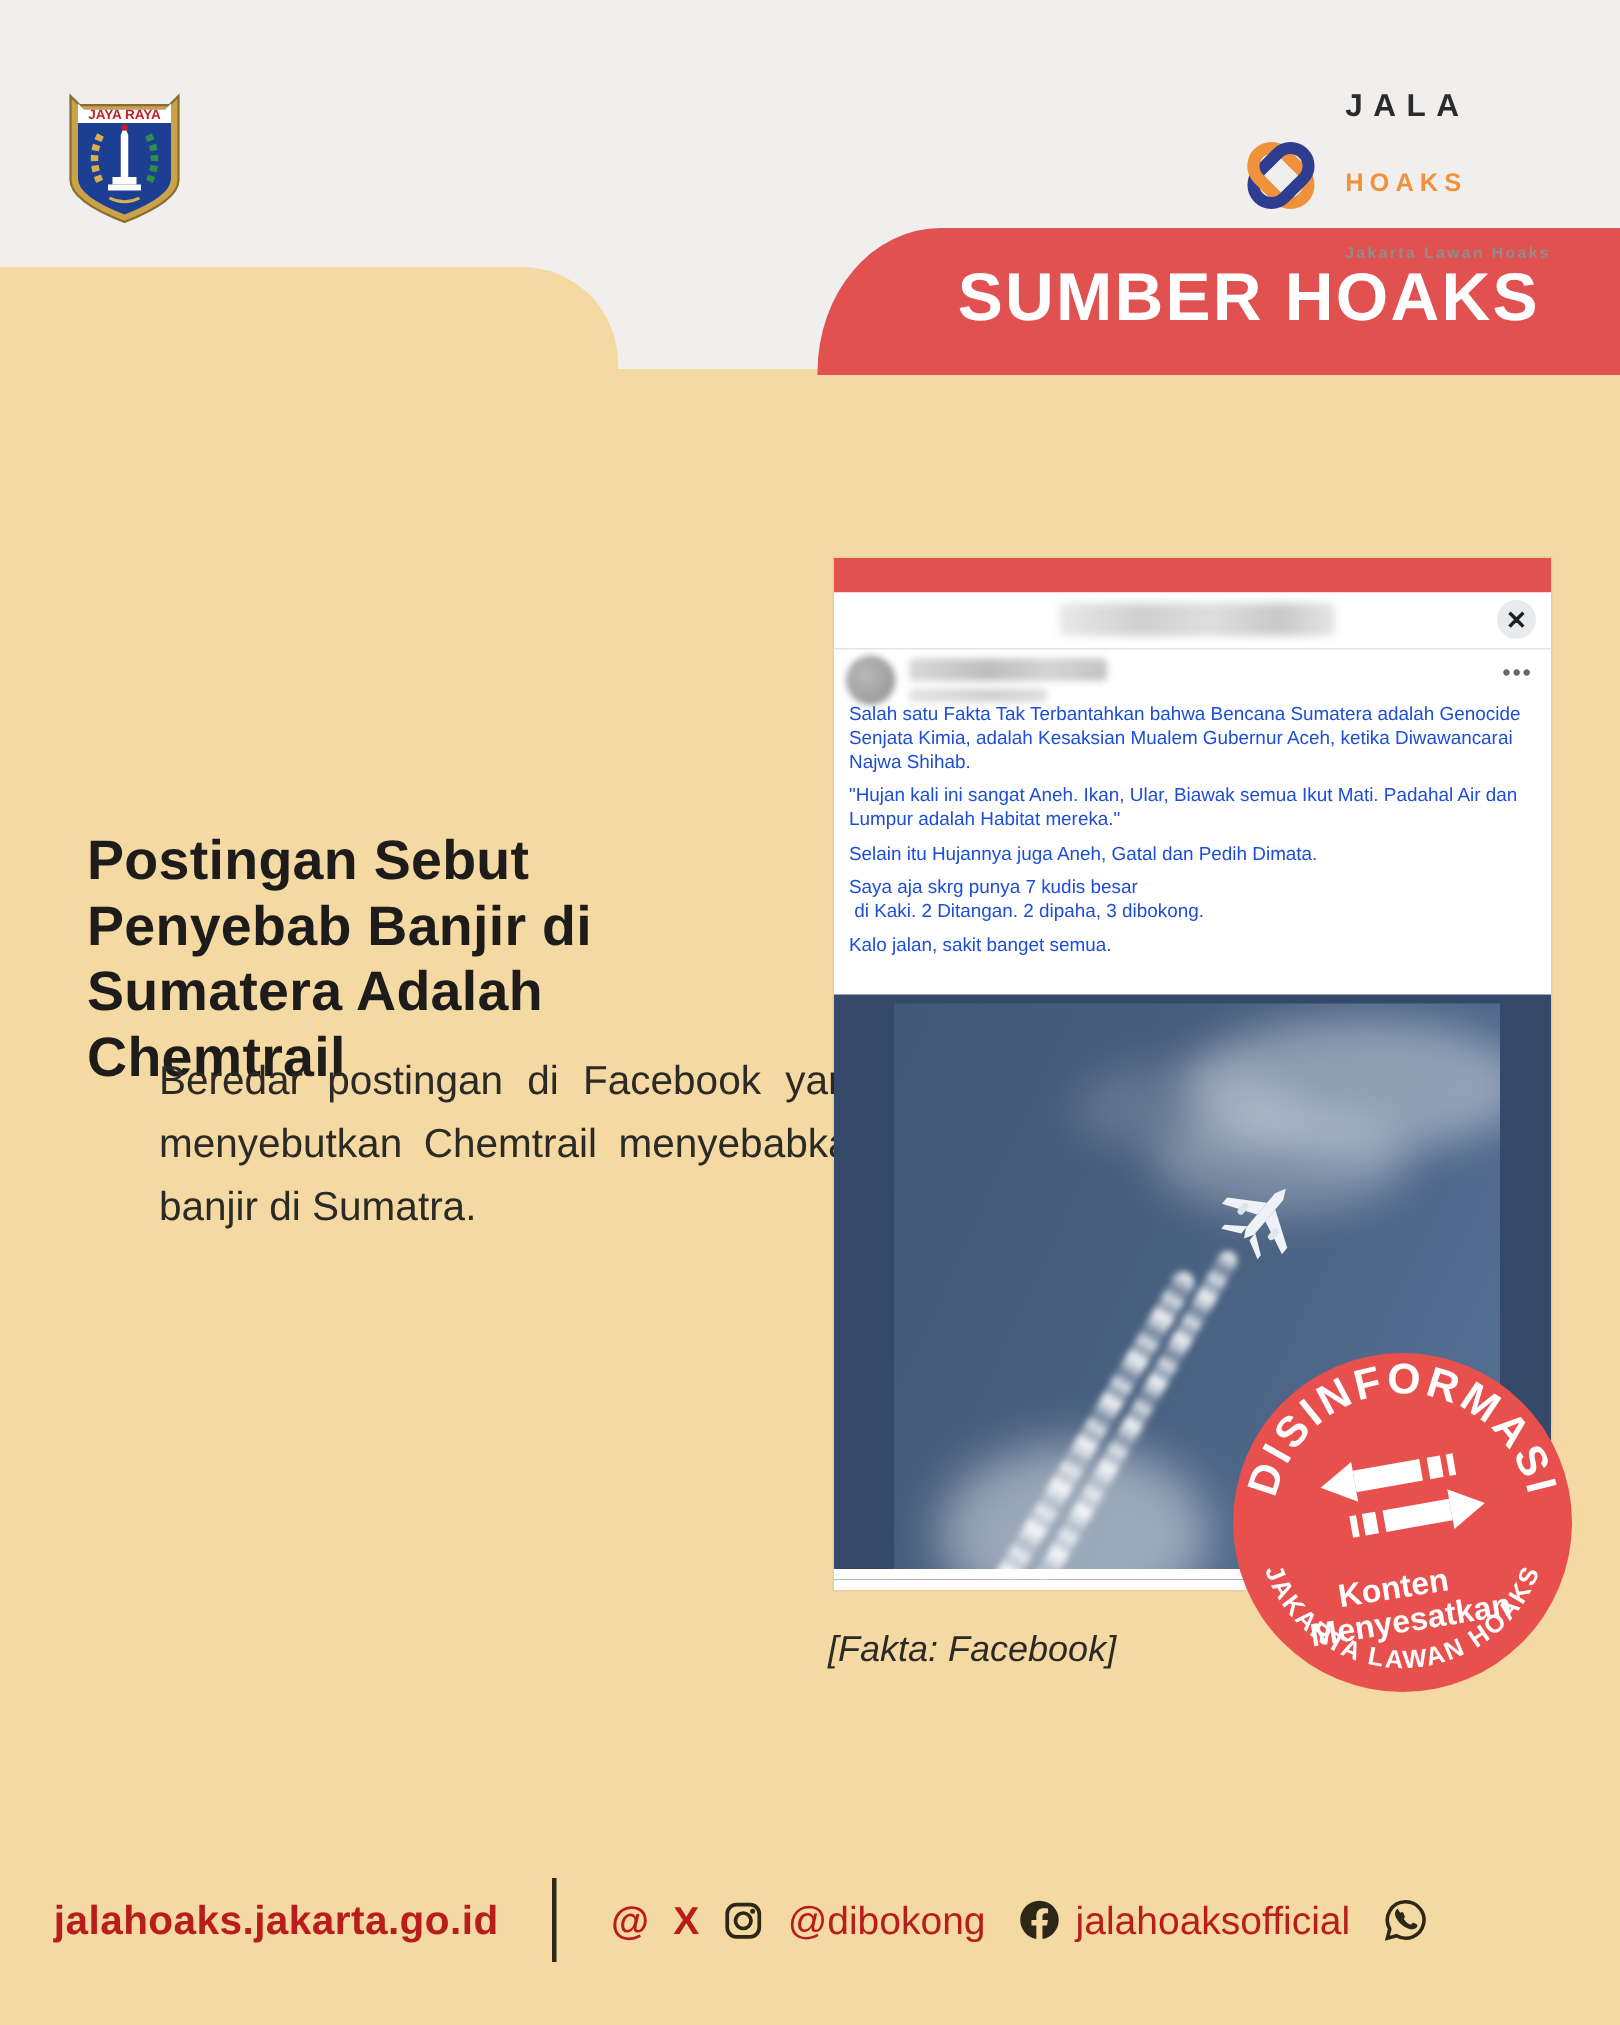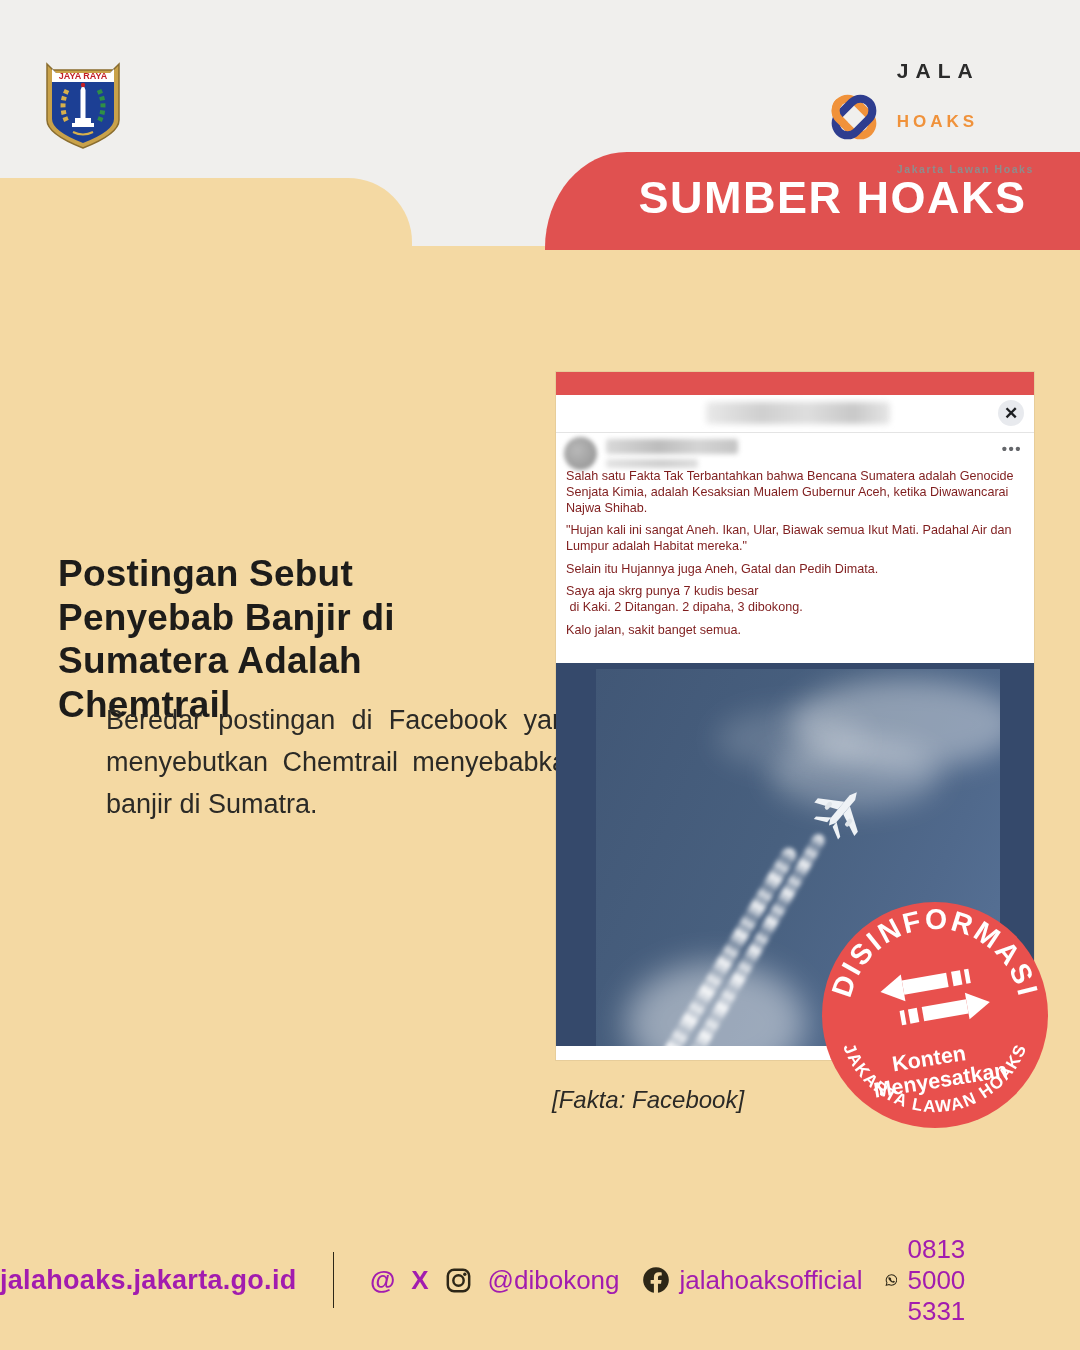--- a/index.html
+++ b/index.html
@@ -65,21 +65,21 @@
     position:absolute;top:7px;left:50px;width:132px;height:15px;border-radius:3px;
     background:linear-gradient(90deg,#d9d9d9,#bdbdbd 40%,#d4d4d4 70%,#c4c4c4);filter:blur(2.5px);
   }
   .fb-sub-blur{
     position:absolute;top:27px;left:50px;width:92px;height:9px;border-radius:3px;
     background:linear-gradient(90deg,#e3e3e3,#cfcfcf 60%,#dedede);filter:blur(2.5px);
   }
   .fb-more{position:absolute;top:8px;right:12px;color:#65676b;font-size:15px;letter-spacing:1.5px;font-weight:700;}
   .fb-text{
     position:absolute;top:97px;left:0;width:100%;height:194px;padding:0 10px;box-sizing:border-box;
-    font-size:12.6px;color:#7f1d1d;line-height:1.27;overflow:hidden;
+    font-size:12.6px;color:#1d4ed8;line-height:1.27;overflow:hidden;
   }
   .fb-text p{margin:0 0 6.5px 0;white-space:pre-wrap;}
   
   .fb-image{position:absolute;top:291px;left:0;width:478px;height:390px;background:#35496b;overflow:hidden;}
   .sky{
     position:absolute;top:6px;left:40px;right:34px;bottom:0;
     background:linear-gradient(115deg,#415776 0%,#48607f 45%,#50698c 75%,#587398 100%);
     overflow:hidden;
   }
   .cloud{position:absolute;border-radius:50%;filter:blur(14px);background:rgba(255,255,255,0.38);}
@@ -98,21 +98,21 @@
   .contrail.t1{left:219px;top:166px;height:260px;transform:rotate(30deg);}
   .contrail.t2{left:189px;top:180px;height:250px;transform:rotate(31deg);width:15px;}
   .trail-puff{position:absolute;left:30px;bottom:-30px;width:180px;height:120px;border-radius:50%;
     background:rgba(255,255,255,0.45);filter:blur(16px);}
   .fb-bottom-strip{position:absolute;bottom:0;left:0;width:100%;height:7px;background:#ffffff;}
   
   .stamp{position:absolute;top:899px;left:819px;z-index:6;}
   
   .footer{
     position:absolute;top:1248px;left:0;width:988px;height:64px;z-index:4;
-    display:flex;align-items:center;justify-content:center;gap:22px;color:#a21caf;
+    display:flex;align-items:center;justify-content:center;gap:22px;color:#b91c1c;
   }
   .footer .site{font-size:27px;font-weight:800;letter-spacing:0.3px;}
   .footer .divider{width:3px;height:56px;background:#2d2717;margin:0 14px;}
   .footer .icn-txt{font-size:26px;font-weight:700;}
   .footer .handle{font-size:26px;}
   .icons-row{display:flex;align-items:center;gap:16px;}
   .grp{display:flex;align-items:center;gap:10px;}
 </style>
 </head>
 <body>
@@ -258,15 +258,14 @@
     <svg width="28" height="28" viewBox="0 0 24 24">
       <path fill="#2d2717" d="M12 1C5.9 1 1 5.9 1 12c0 5.5 4 10 9.2 10.9v-7.7H7.4V12h2.8V9.6c0-2.8 1.7-4.3 4.2-4.3 1.2 0 2.5.2 2.5.2v2.7h-1.4c-1.4 0-1.8.9-1.8 1.8V12h3.1l-.5 3.2h-2.6v7.7C19 22 23 17.5 23 12c0-6.1-4.9-11-11-11z"></path>
     </svg>
     <span class="handle">jalahoaksofficial</span>
   </div>
   <div class="grp">
     <svg width="30" height="30" viewBox="0 0 24 24">
       <path fill="none" stroke="#2d2717" stroke-width="1.9" d="M12 2.3A9.7 9.7 0 0 0 3.6 16.8L2.3 21.7l5-1.3A9.7 9.7 0 1 0 12 2.3z"></path>
       <path fill="#2d2717" d="M8.6 7.4c.2-.5.5-.5.7-.5h.6c.2 0 .5-.1.7.5l.9 2.1c.1.2.1.4 0 .6l-.4.6c-.1.2-.3.4-.1.7.2.3.8 1.3 1.7 2.1 1.2 1.1 2.2 1.4 2.5 1.5.3.2.5.1.7-.1l.8-.9c.2-.3.4-.2.7-.1l2 1c.3.1.5.2.5.4 0 .2 0 1-.4 1.6-.4.7-1.8 1.3-2.5 1.3-.6.1-1.4.1-2.3-.2-.5-.2-1.2-.4-2.1-.8-3.6-1.6-6-5.2-6.1-5.5-.2-.2-1.5-2-1.5-3.8 0-1.8 1-2.7 1.6-3.5z" transform="scale(0.8) translate(3 3)"></path>
     </svg>
-    <span class="handle">0813 5000 5331</span>
   </div>
 </div>
 
 </body></html>

